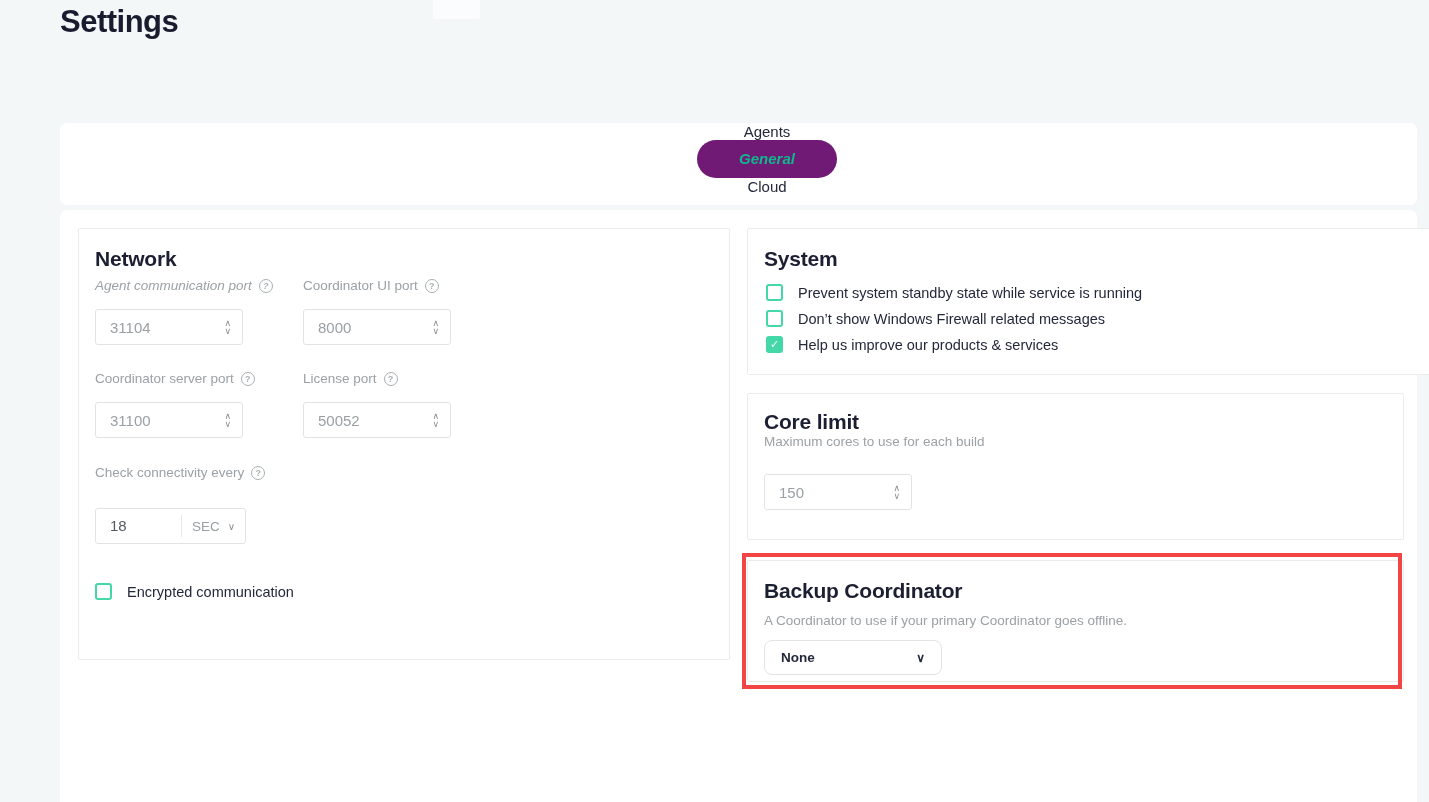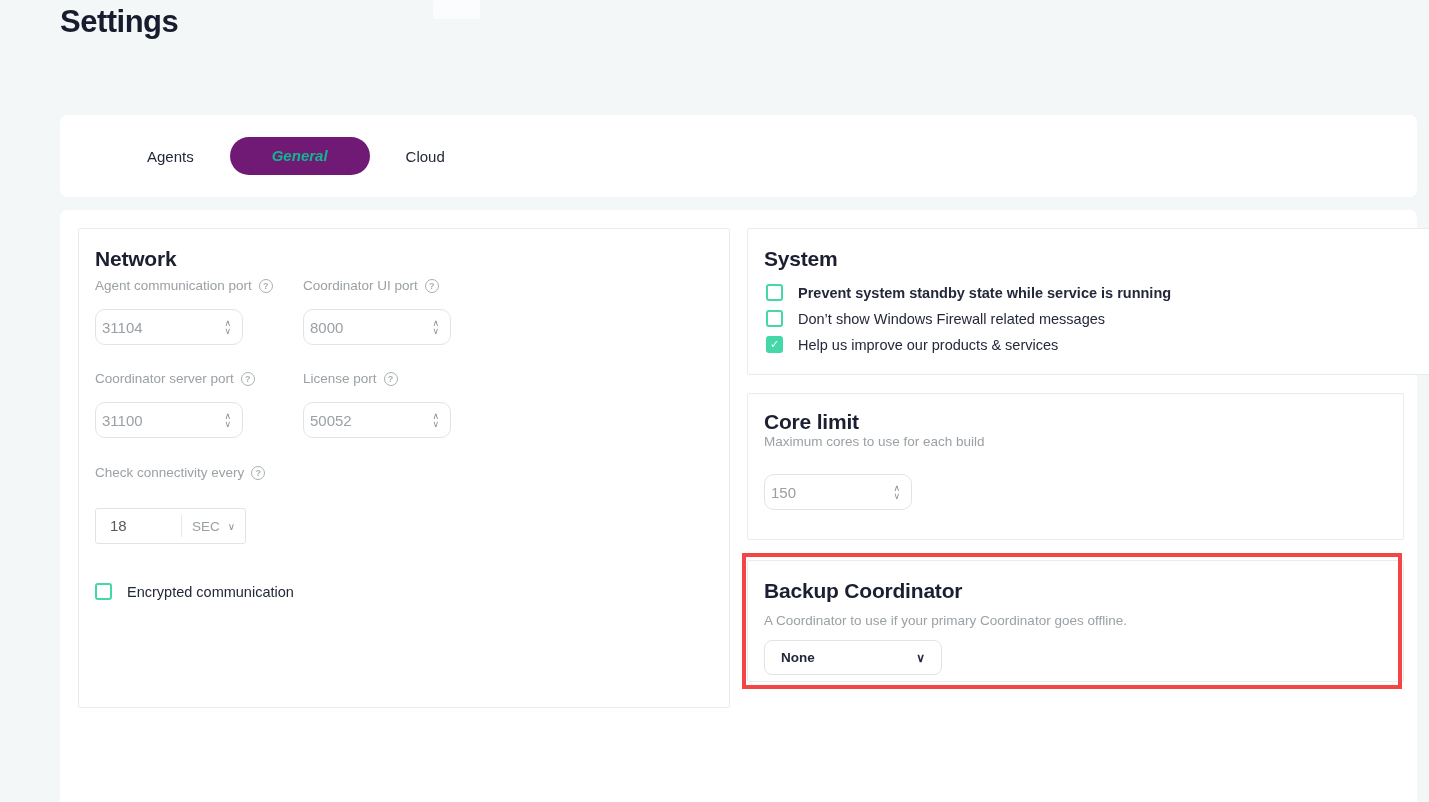--- a/index.html
+++ b/index.html
@@ -15,42 +15,42 @@
     position: absolute; left: 60px; top: 0px;
     font-size: 31px; font-weight: bold; color: #181c2e;
     letter-spacing: -0.5px; line-height: 44px;
   }
   .top-white-patch {
     position: absolute; left: 433px; top: 0; width: 47px; height: 19px;
     background: #fafcfd; border-radius: 2px;
   }
   
   .tab-card {
-    position: absolute; left: 60px; top: 115px; width: 1357px; height: 82px;
+    position: absolute; left: 60px; top: 123px; width: 1357px; height: 82px;
     background: #ffffff; border-radius: 7px;
-    display: flex; align-items: center; padding-left: 57px;
+    display: flex; align-items: center; padding-left: 57px; flex-direction: column;
   }
   .tab {
     font-size: 15px; color: #23283a; padding: 0 30px; cursor: pointer;
   }
   .tab.active {
     background: #701a75; color: #0fb78d;
     font-style: italic; font-weight: bold;
     border-radius: 19px; height: 38px; line-height: 38px;
     padding: 0 42px; margin: 0 6px;
   }
   
   .content-panel {
     position: absolute; left: 60px; top: 210px; width: 1357px; height: 592px;
     background: #ffffff; border-radius: 7px 7px 0 0;
   }
   .card {
     position: absolute; background: #fff; border: 1px solid #eaeceb; border-radius: 2px;
   }
-  .card-network  { left: 18px;  top: 18px;  width: 652px; height: 480px; }
+  .card-network  { left: 18px;  top: 18px;  width: 652px; height: 432px; }
   .card-system   { left: 687px; top: 18px;  width: 740px; height: 147px; }
   .card-core     { left: 687px; top: 183px; width: 657px; height: 147px; }
   .card-backup   { left: 687px; top: 350px; width: 657px; height: 122px; }
   .highlight-ring {
     position: absolute; left: 682px; top: 343px; width: 660px; height: 136px;
     border: 4px solid #f44545; pointer-events: none; z-index: 5;
   }
   .section-title {
     position: absolute; font-size: 21px; font-weight: bold; color: #1b1f31;
     letter-spacing: -0.2px;
@@ -60,22 +60,22 @@
     display: flex; align-items: center; gap: 7px;
   }
   .help-icon {
     display: inline-flex; width: 14px; height: 14px; border: 1px solid #a9afb2;
     border-radius: 50%; color: #a9afb2; font-size: 9px; font-weight: bold;
     align-items: center; justify-content: center; cursor: pointer;
   }
   .help-icon::after { content: "?"; }
   .num-input {
     position: absolute; width: 148px; height: 36px;
-    border: 1px solid #e2e4e4; border-radius: 10px; background: #fff;
-    display: flex; align-items: center; padding-left: 6px;
+    border: 1px solid #e2e4e4; border-radius: 3px; background: #fff;
+    display: flex; align-items: center; padding-left: 14px;
     font-size: 15px; color: #9aa0a4;
   }
   .spinner {
     position: absolute; right: 11px; top: 0; height: 100%;
     display: flex; flex-direction: column; justify-content: center;
     font-size: 9px; color: #8a9094; line-height: 8px; cursor: pointer;
     text-align: center;
   }
   .combo-input {
     position: absolute; width: 151px; height: 36px;
@@ -121,21 +121,21 @@
   <div class="tab">Agents</div>
   <div class="tab active">General</div>
   <div class="tab">Cloud</div>
 </div>
 
 <div class="content-panel">
 
   <div class="card card-network">
     <div class="section-title" style="left:16px; top:18px;">Network</div>
 
-    <div class="field-label" style="left:16px; top:49px;">
+    <div class="field-label" style="left:16px; top:49px;font-style:italic;">
       <span>Agent communication port</span>
       <span class="help-icon"></span>
     </div>
     <div class="field-label" style="left:224px; top:49px;">
       <span>Coordinator UI port</span>
       <span class="help-icon"></span>
     </div>
 
     <div class="num-input" style="left:16px; top:80px;">
       <span>31104</span>
@@ -190,21 +190,21 @@
 
     <div class="checkbox-row" style="left:16px; top:354px;">
       <span class="checkbox"></span>
       <span class="checkbox-label">Encrypted communication</span>
     </div>
   </div>
 
   <div class="card card-system">
     <div class="section-title" style="left:16px; top:18px;">System</div>
 
-    <div class="checkbox-row" style="left:18px; top:55px;font-weight:bold;">
+    <div class="checkbox-row" style="left:18px; top:55px;">
       <span class="checkbox"></span>
       <span class="checkbox-label">Prevent system standby state while service is running</span>
     </div>
     <div class="checkbox-row" style="left:18px; top:81px;">
       <span class="checkbox"></span>
       <span class="checkbox-label">Don’t show Windows Firewall related messages</span>
     </div>
     <div class="checkbox-row" style="left:18px; top:107px;">
       <span class="checkbox checked"></span>
       <span class="checkbox-label">Help us improve our products &amp; services</span>

